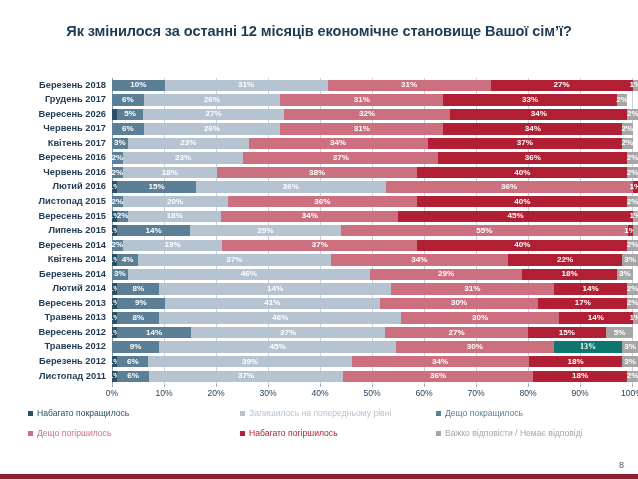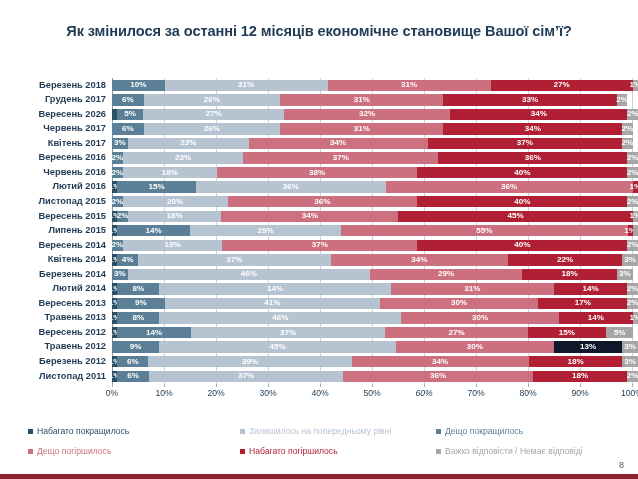--- a/index.html
+++ b/index.html
@@ -111,21 +111,21 @@
   #xaxis .tmark {
     position: absolute;
     top: 0px;
     width: 1px; height: 3px;
     background: #9fb0c0;
   }
 
   
   #legend {
     position: absolute;
-    left: 28px; top: 421px;
+    left: 28px; top: 403px;
     width: 600px; height: 40px;
     display: grid;
     grid-template-columns: 212px 196px 192px;
     grid-template-rows: 20px 20px;
     align-items: center;
   }
   .leg {
     display: flex;
     align-items: center;
     gap: 4px;
@@ -362,21 +362,21 @@
             <div class="seg" style="background: rgb(176, 31, 51); width: 15%;">15%</div>
             <div class="seg" style="background: rgb(166, 166, 166); width: 5%;">5%</div>
           </div>
         </div>
         <div class="row">
           <div class="cat-label">Травень 2012</div>
           <div class="bar-track">
             <div class="seg" style="background: rgb(91, 127, 150); width: 9%;">9%</div>
             <div class="seg" style="background: rgb(182, 196, 210); width: 45%;">45%</div>
             <div class="seg" style="background: rgb(204, 112, 128); width: 30%;">30%</div>
-            <div class="seg" style="background: #0f172a; width: 13%;">13%</div>
+            <div class="seg" style="background: #0f766e; width: 13%; font-family: Liberation Serif, serif;">13%</div>
             <div class="seg" style="background: rgb(166, 166, 166); width: 3%;">3%</div>
           </div>
         </div>
         <div class="row">
           <div class="cat-label">Березень 2012</div>
           <div class="bar-track">
             <div class="seg" style="background: rgb(44, 79, 99); width: 1%;">1%</div>
             <div class="seg" style="background: rgb(91, 127, 150); width: 6%;">6%</div>
             <div class="seg" style="background: rgb(182, 196, 210); width: 39%;">39%</div>
             <div class="seg" style="background: rgb(204, 112, 128); width: 34%;">34%</div>
@@ -403,21 +403,21 @@
         <div class="tick" style="left: 10%;">10%</div>
         <div class="tmark" style="left: 20%;"></div>
         <div class="tick" style="left: 20%;">20%</div>
         <div class="tmark" style="left: 30%;"></div>
         <div class="tick" style="left: 30%;">30%</div>
         <div class="tmark" style="left: 40%;"></div>
         <div class="tick" style="left: 40%;">40%</div>
         <div class="tmark" style="left: 50%;"></div>
         <div class="tick" style="left: 50%;">50%</div>
         <div class="tmark" style="left: 60%;"></div>
-        <div class="tick" style="left: 60%; font-style: italic;">60%</div>
+        <div class="tick" style="left: 60%;">60%</div>
         <div class="tmark" style="left: 70%;"></div>
         <div class="tick" style="left: 70%;">70%</div>
         <div class="tmark" style="left: 80%;"></div>
         <div class="tick" style="left: 80%;">80%</div>
         <div class="tmark" style="left: 90%;"></div>
         <div class="tick" style="left: 90%;">90%</div>
         <div class="tmark" style="left: 100%;"></div>
         <div class="tick" style="left: 100%;">100%</div>
       </div>
   </div>

